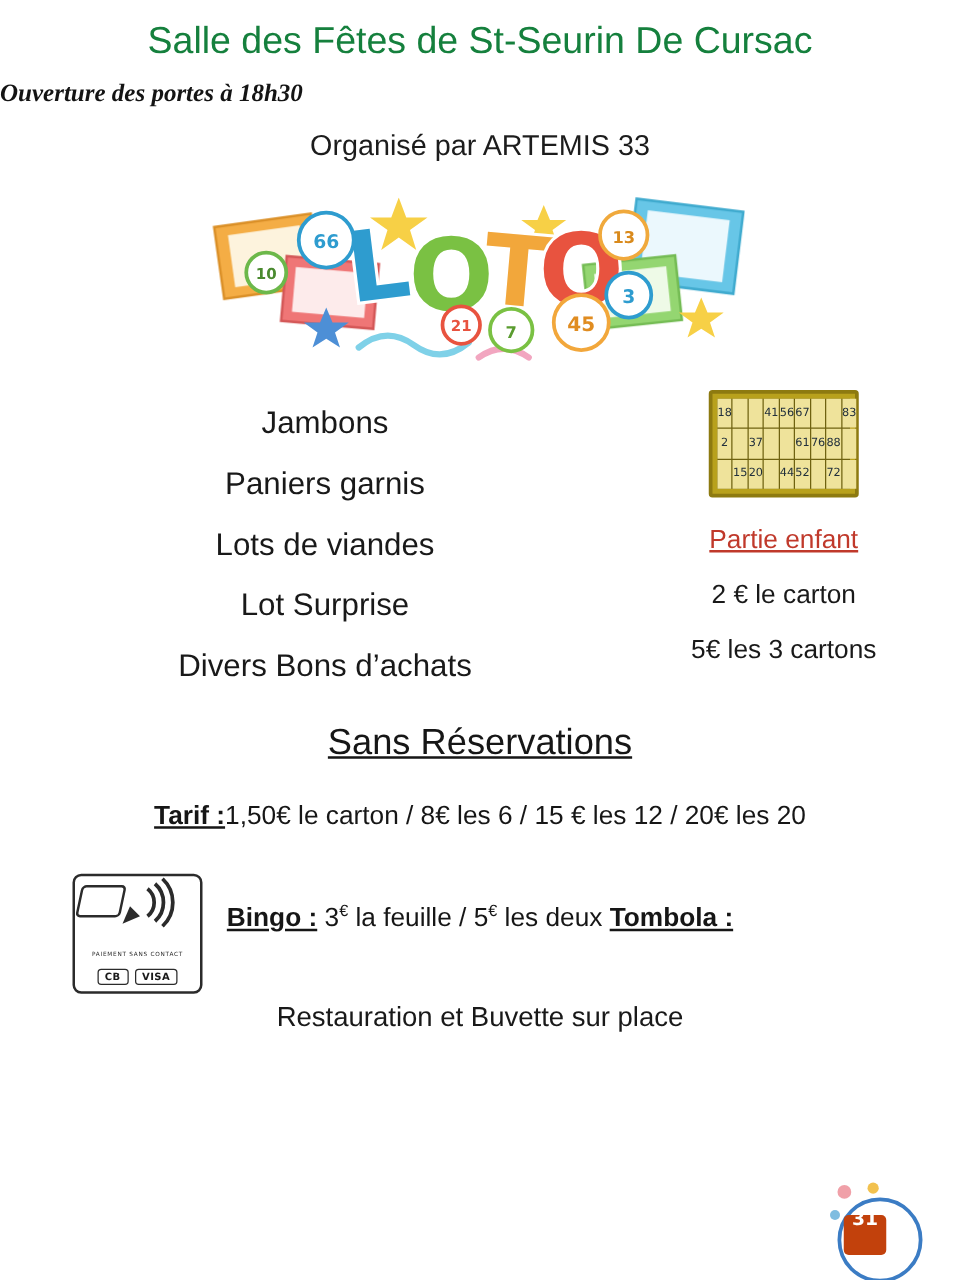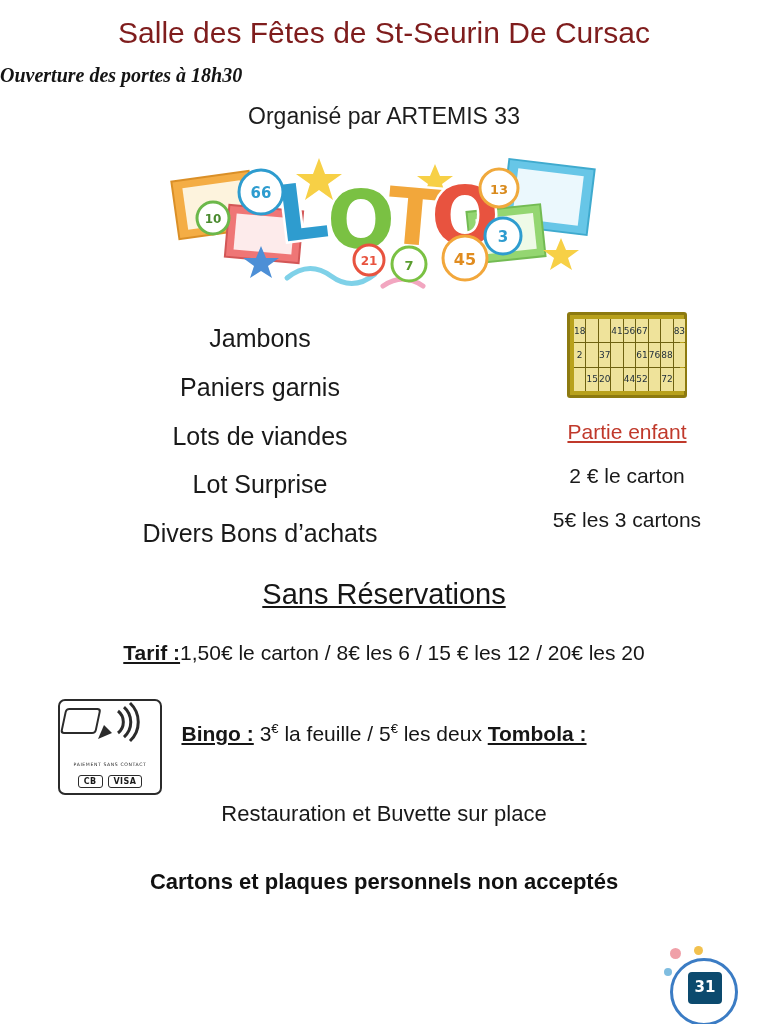--- a/index.html
+++ b/index.html
@@ -31,21 +31,21 @@
     color: #2d3b4a;
     letter-spacing: -0.2px;
     margin-top: 10px;
     text-shadow: 1px 1px 0 #b9c3cd;
     font-family: "DejaVu Sans", sans-serif;
   }
   .venue-line {
     text-align: center;
     font-size: 30px;
     margin-top: 16px;
-    color: #7f1d1d;
+    color: #15803d;
     font-family: "Liberation Sans", sans-serif;
   }
   .doors-line {
     text-align: left;
     font-size: 20px;
     font-style: italic;
     font-weight: bold;
     margin-top: 14px;
     font-family: "Liberation Serif", serif;
     color: #141414;
@@ -229,31 +229,31 @@
   .cal-circle {
     position: absolute;
     left: 6px; top: 12px;
     width: 62px; height: 62px;
     border: 3px solid #3b7cc4;
     border-radius: 50%;
     background: #fff;
   }
   .cal-body {
     position: absolute;
-    left: 24px; top: 26px;
+    left: 11px; top: 26px;
     width: 34px; height: 32px;
-    background: #0c4a6e;
+    background: #c2410c;
     border-radius: 4px;
     color: #fff;
     font-size: 15px;
     font-weight: bold;
     display: flex;
     align-items: flex-end;
     justify-content: center;
-    padding-bottom: 8px;
+    padding-bottom: 20px;
     box-sizing: border-box;
     font-family: "DejaVu Sans", sans-serif;
   }
   .cal-dot {
     position: absolute;
     border-radius: 50%;
   }
   .cal-dot.a { width: 11px; height: 11px; background: #f0a0a8; left: 6px; top: 2px; }
   .cal-dot.b { width: 9px; height: 9px; background: #f2c14e; left: 30px; top: 0px; }
   .cal-dot.c { width: 8px; height: 8px; background: #7fbde0; left: 0px; top: 22px; }
@@ -388,21 +388,20 @@
       </div>
     </div>
 
     <div class="bingo-line">
       <span class="u">Bingo :</span>
       <span>3</span><sup>€</sup><span> la feuille / </span><span>5</span><sup>€</sup><span> les deux </span><span class="u">Tombola :</span>
     </div>
   </div>
 
   <div class="resto-line">Restauration et Buvette sur place</div>
-  <div class="note-line">Cartons et plaques personnels non acceptés</div>
 
   <div class="cal-badge">
     <span class="cal-dot a"></span>
     <span class="cal-dot b"></span>
     <span class="cal-dot c"></span>
     <div class="cal-circle"></div>
     <div class="cal-body">31</div>
   </div>
 
 </div>

